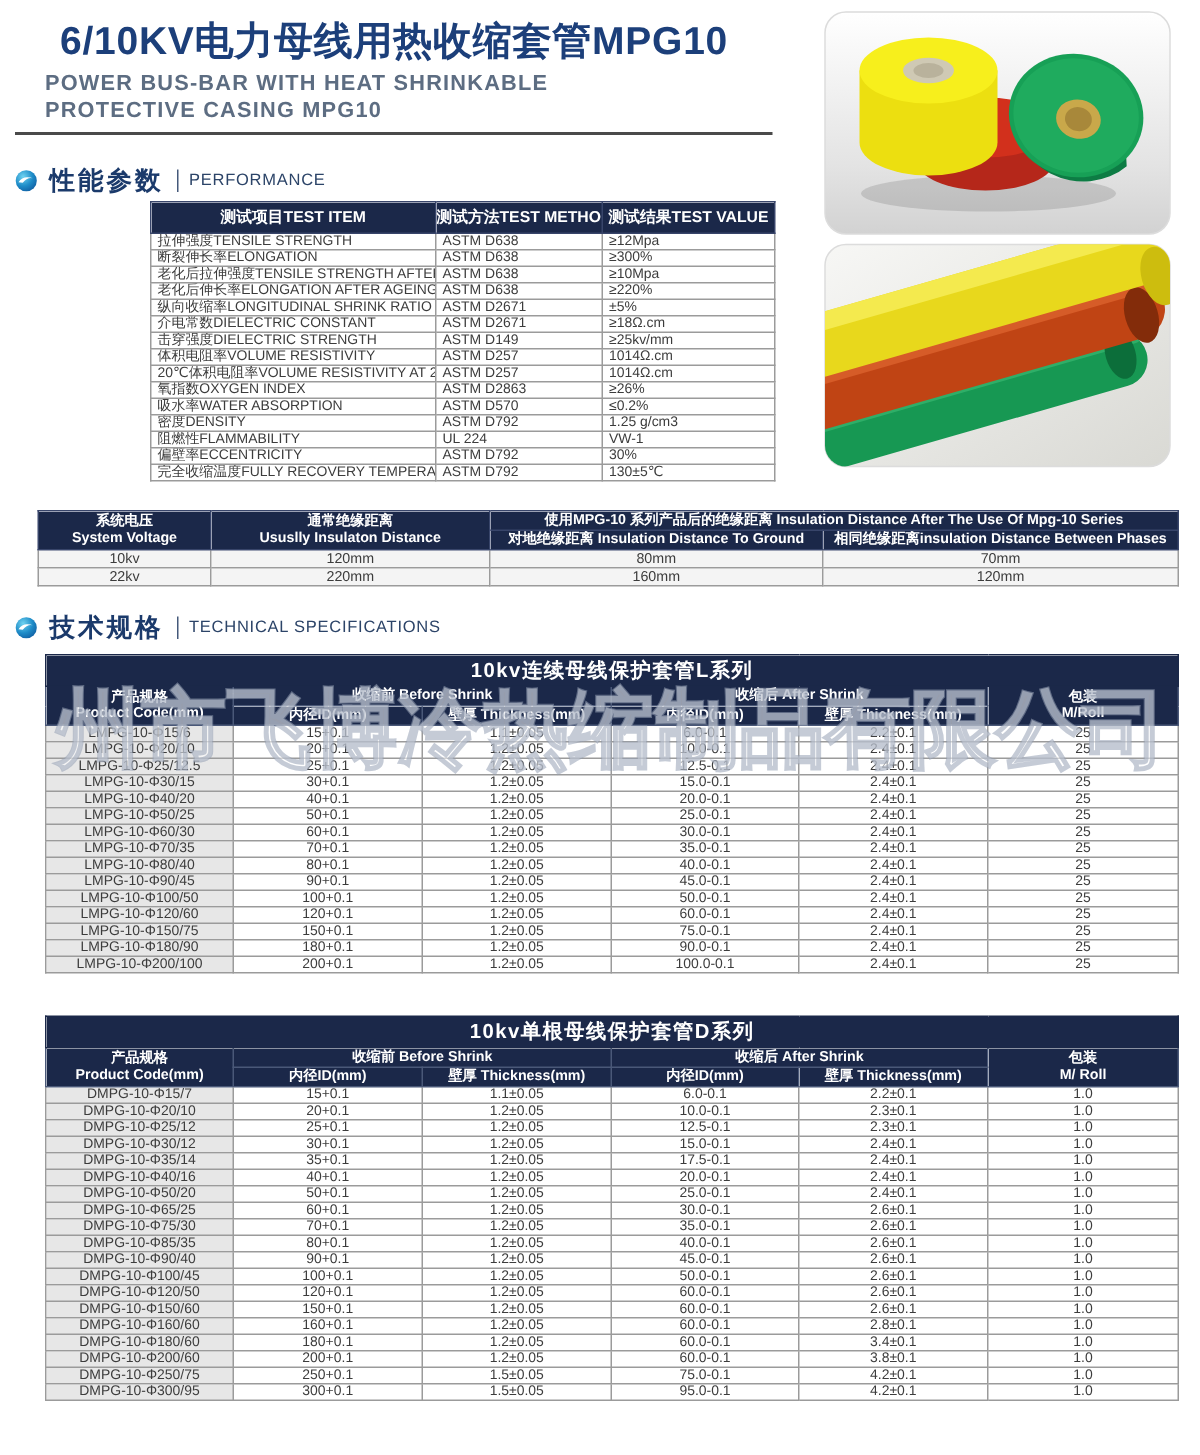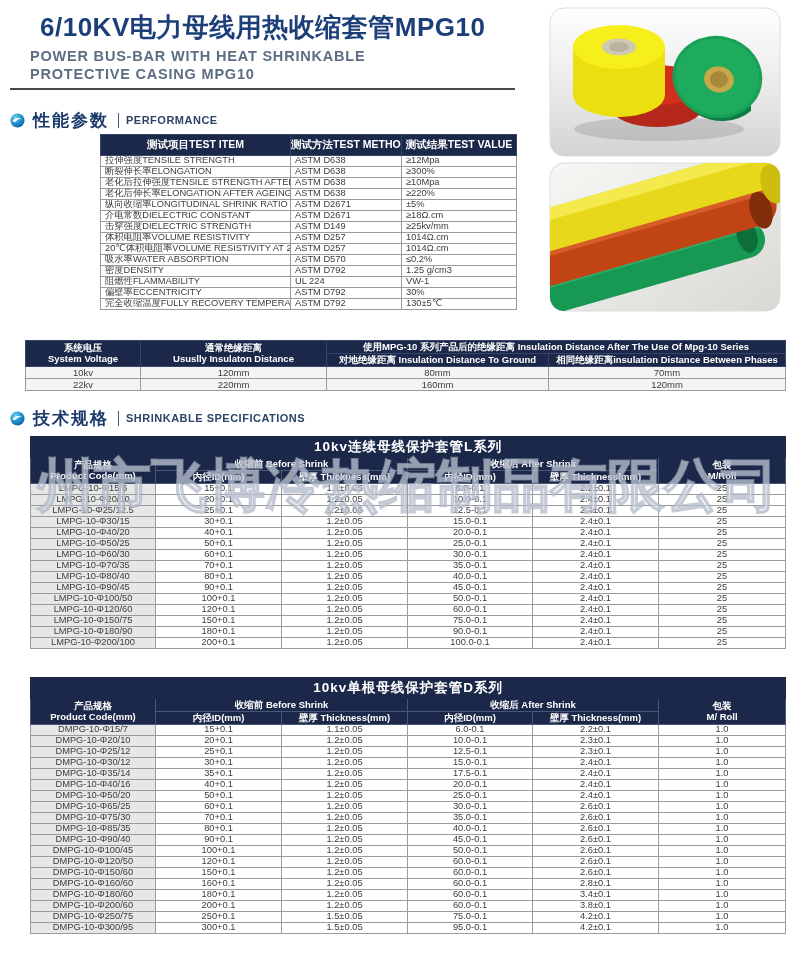--- a/index.html
+++ b/index.html
@@ -17,21 +17,21 @@
   
   .photo { position:absolute; width:232px; height:150px; }
   .photo1 { left:549px; top:7px; }
   .photo2 { left:549px; top:162px; }
 
   
   .section-head { position:absolute; left:10px; display:flex; align-items:center; height:22px; }
   .sec-bullet { width:15px; height:15px; margin-right:8px; }
   .sec-zh { font-size:17px; font-weight:bold; color:#1b3a6b; letter-spacing:2px; }
   .sec-bar { width:1px; height:15px; background:#44597a; margin:0 7px 0 9px; }
-  .sec-en { font-size:11px; font-weight:bold; color:#2c4468; letter-spacing:0.5px; }
+  .sec-en { font-size:11px; font-weight:normal; color:#2c4468; letter-spacing:0.5px; }
 
   
   table { border-collapse:collapse; table-layout:fixed; }
   th,td { overflow:hidden; white-space:nowrap; }
 
   
   .perf { position:absolute; left:100px; top:134px; width:416px; }
   .perf th { background:#1b2849; color:#fff; font-size:10.5px; font-weight:bold;
              height:21px; border:1px solid #38456a; }
   .perf td { font-size:9.3px; color:#3c3c3c; height:11px; line-height:1.05;
@@ -203,20 +203,25 @@
           <td>体积电阻率VOLUME RESISTIVITY</td>
           <td>ASTM D257</td>
           <td>1014Ω.cm</td>
         </tr>
         <tr>
           <td>20℃体积电阻率VOLUME RESISTIVITY AT 20℃</td>
           <td>ASTM D257</td>
           <td>1014Ω.cm</td>
         </tr>
         <tr>
+          <td>氧指数OXYGEN INDEX</td>
+          <td>ASTM D2863</td>
+          <td>≥26%</td>
+        </tr>
+        <tr>
           <td>吸水率WATER ABSORPTION</td>
           <td>ASTM D570</td>
           <td>≤0.2%</td>
         </tr>
         <tr>
           <td>密度DENSITY</td>
           <td>ASTM D792</td>
           <td>1.25 g/cm3</td>
         </tr>
         <tr>
@@ -277,21 +282,21 @@
       </tbody>
   </table>
 
   <div class="section-head" style="top:407px;">
     <svg class="sec-bullet" viewBox="0 0 16 16">
       <circle cx="8" cy="8" r="7.5" fill="url(#bg1)"></circle>
       <path d="M2.5,9 Q6,3.5 13.5,6.5 Q9,5 5.5,9.5 Z" fill="#ffffff"></path>
     </svg>
     <span class="sec-zh">技术规格</span>
     <span class="sec-bar"></span>
-    <span class="sec-en">SHRINKABLE SPECIFICATIONS</span>
+    <span class="sec-en">TECHNICAL SPECIFICATIONS</span>
   </div>
 
   <table class="spec spec-l">
     <colgroup>
         <col style="width:125px">
         <col style="width:126px">
         <col style="width:126px">
         <col style="width:125px">
         <col style="width:126px">
         <col style="width:127px">

